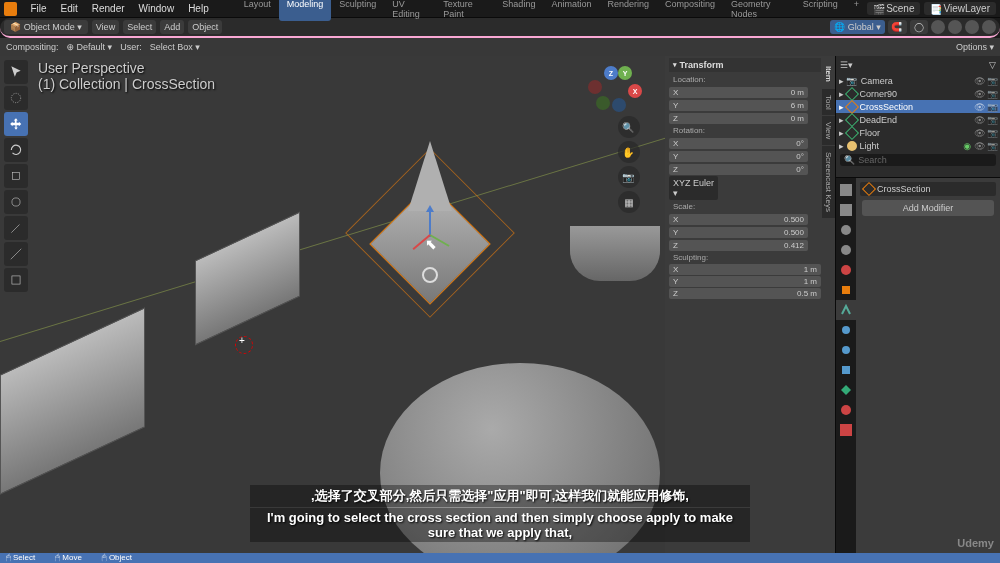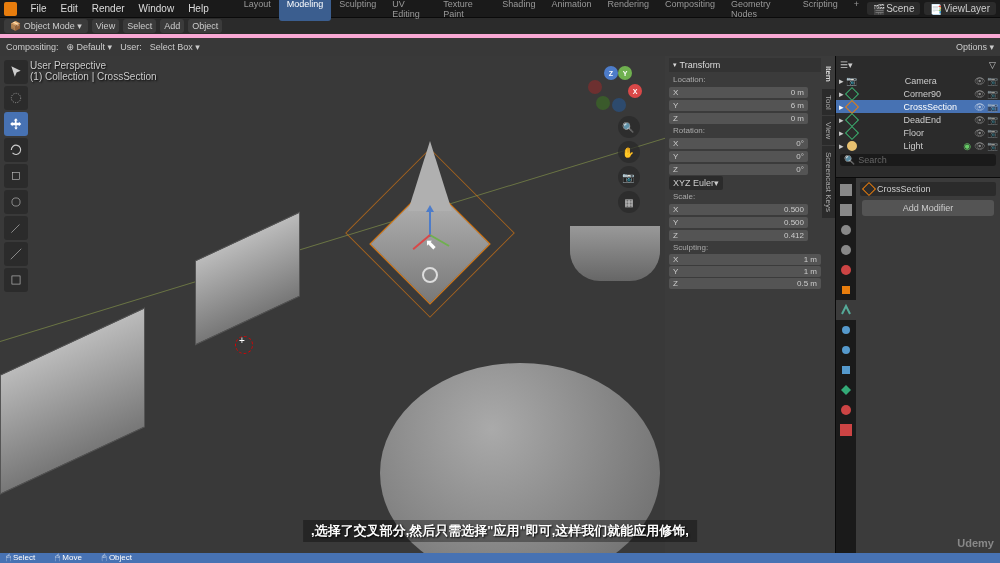--- a/index.html
+++ b/index.html
@@ -8,74 +8,74 @@
 .menubar { height: 18px; background: #1a1a1a; display: flex; align-items: center; padding: 0 4px; border-bottom: 1px solid #0a0a0a; }
 .menubar .logo { width: 14px; height: 14px; background: #e87d0d; border-radius: 2px; margin-right: 6px; }
 .menubar .menu-item { padding: 0 7px; color: #ddd; cursor: pointer; }
 .menubar .workspace-tabs { display: flex; margin-left: 20px; }
 .menubar .ws-tab { padding: 2px 8px; color: #999; cursor: pointer; font-size: 9px; }
 .menubar .ws-tab.active { background: #3b5e8f; color: #fff; border-radius: 3px; }
 .menubar .scene-right { margin-left: auto; display: flex; align-items: center; gap: 4px; }
 .menubar .scene-field { background: #2b2b2b; padding: 1px 6px; border-radius: 3px; display: flex; align-items: center; gap: 3px; }
 .mini-icon { width: 10px; height: 10px; display: inline-block; }
 
-.toolbar2 { height: 20px; background: #2b2b2b; display: flex; align-items: center; padding: 0 4px; gap: 4px; font-size: 9px; border-bottom: 4px solid #f9a8d4; }
+.toolbar2 { height: 20px; background: #2b2b2b; display: flex; align-items: center; padding: 0 4px; gap: 4px; font-size: 9px; border-bottom: 2px solid #f9a8d4; border-radius: 10px; }
 .toolbar2 .mode-sel { background: #3b3b3b; padding: 2px 6px; border-radius: 3px; }
 .toolbar2 .tbtn { background: #3b3b3b; padding: 2px 4px; border-radius: 3px; color: #ccc; }
 .toolbar2 .right { margin-left: auto; display: flex; gap: 3px; align-items: center; }
 .toolbar2 .orb { width: 14px; height: 14px; border-radius: 50%; background: #555; }
 .toolbar2 .globe { background: #3b5e8f; }
 
 .toolbar3 { height: 18px; background: #383838; display: flex; align-items: center; padding: 0 6px; gap: 8px; font-size: 9px; }
 .toolbar3 .options-r { margin-left: auto; }
 
 .main-area { position: absolute; top: 56px; left: 0; right: 0; bottom: 10px; display: flex; }
 
 .viewport { flex: 1; background: #393939; position: relative; overflow: hidden; }
 .left-toolbar { position: absolute; left: 4px; top: 4px; display: flex; flex-direction: column; gap: 2px; z-index: 5; }
 .tool-btn { width: 24px; height: 24px; background: #2b2b2b; border-radius: 3px; display: flex; align-items: center; justify-content: center; cursor: pointer; }
 .tool-btn.active { background: #4772b3; }
 .tool-btn svg { width: 14px; height: 14px; }
 
-.viewport-label { position: absolute; left: 30px; top: 4px; font-size: 10px; color: #ccc; text-shadow: 1px 1px 2px #000; }
+.viewport-label { position: absolute; left: 38px; top: 4px; font-size: 14px; color: #ccc; text-shadow: 1px 1px 2px #000; }
 
 .nav-gizmo { position: absolute; right: 195px; top: 10px; width: 48px; height: 48px; z-index: 5; }
 .nav-gizmo .dot { position: absolute; width: 14px; height: 14px; border-radius: 50%; display: flex; align-items: center; justify-content: center; font-size: 7px; font-weight: bold; }
 .gizmo-y { background: #6fb04f; color: #fff; left: 26px; top: 0; }
 .gizmo-z { background: #4d7cc9; color: #fff; left: 12px; top: 0; }
 .gizmo-x { background: #d94848; color: #fff; right: -2px; top: 18px; }
 .gizmo-nx { background: #6d3030; left: -4px; top: 14px; }
 .gizmo-ny { background: #3a5a2b; left: 4px; top: 30px; }
 .gizmo-nz { background: #2d4a6d; left: 20px; top: 32px; }
 
 .nav-side { position: absolute; right: 195px; top: 60px; display: flex; flex-direction: column; gap: 3px; z-index: 5; }
 .nav-btn { width: 22px; height: 22px; background: rgba(40,40,40,0.7); border-radius: 11px; display: flex; align-items: center; justify-content: center; cursor: pointer; }
 
 
 .n-panel { position: absolute; right: 0; top: 0; bottom: 0; width: 170px; background: #3b3b3b; font-size: 9px; z-index: 4; }
 .n-panel .tabs-side { position: absolute; right: 0; top: 4px; writing-mode: vertical-rl; display: flex; gap: 1px; }
 .n-panel .side-tab { background: #2b2b2b; padding: 6px 2px; font-size: 8px; color: #aaa; }
 .n-panel .side-tab.active { background: #3b3b3b; color: #fff; }
 .n-panel .content { padding: 2px 14px 2px 4px; }
-.n-panel .section-head { background: #333; padding: 2px 4px; color: #ddd; margin-bottom: 2px; display: flex; align-items: center; gap: 3px; }
+.n-panel .section-head { background: #333; padding: 2px 4px; color: #ddd; margin-bottom: 2px; display: flex; align-items: center; gap: 3px; font-weight: bold; }
 .n-panel .section-head::before { content: "▾"; font-size: 7px; }
 .n-panel .label { color: #aaa; padding: 1px 4px; font-size: 8px; }
 .n-panel .row { display: flex; align-items: center; gap: 1px; margin: 1px 0; }
 .n-panel .axis-field { flex: 1; background: #545454; padding: 1px 4px; border-radius: 2px; display: flex; justify-content: space-between; font-size: 8px; }
 .n-panel .lock-icon { width: 12px; height: 12px; background: #3b3b3b; border-radius: 2px; }
-.n-panel .dropdown { background: #2b2b2b; padding: 2px 4px; border-radius: 2px; display: flex; justify-content: space-between; }
+.n-panel .dropdown { background: #2b2b2b; padding: 2px 4px; border-radius: 2px; display: flex; justify-content: space-between; flex-direction: column; }
 
 
 .right-panel { width: 165px; display: flex; flex-direction: column; background: #2b2b2b; border-left: 1px solid #0a0a0a; }
 .outliner { height: 122px; border-bottom: 1px solid #0a0a0a; font-size: 9px; overflow: hidden; }
 .outliner .header { height: 18px; background: #2b2b2b; display: flex; align-items: center; padding: 0 4px; gap: 3px; }
 .outliner .tree { padding: 0; }
 .outliner .tree-row { display: flex; align-items: center; padding: 1px 3px; gap: 3px; height: 13px; }
 .outliner .tree-row.selected { background: #4772b3; color: #fff; }
-.outliner .tree-row .name { flex: 1; margin-left: 44px; }
+.outliner .tree-row .name { flex: 1; }
 .outliner .tree-row .eye, .outliner .tree-row .cam { width: 10px; height: 10px; opacity: 0.6; }
 .outliner .search-row { padding: 2px 4px; }
 .outliner .search-field { background: #1a1a1a; border-radius: 3px; padding: 1px 4px; width: 100%; display: flex; align-items: center; gap: 3px; }
 .obj-icon { width: 10px; height: 10px; transform: rotate(45deg); border: 1px solid; }
 .ico-orange { border-color: #e87d0d; }
 .ico-teal { border-color: #3cb371; }
 .ico-light { border-radius: 50%; background: #e8c170; border: none; }
 
 .properties { flex: 1; display: flex; font-size: 9px; }
 .prop-tabs { width: 20px; background: #1a1a1a; display: flex; flex-direction: column; padding-top: 2px; }
@@ -151,20 +151,29 @@
       </div>
   </div>
 </div>
 
 <div class="toolbar2">
   <div class="mode-sel">📦 <span>Object Mode</span> ▾</div>
   <div class="tbtn">View</div>
   <div class="tbtn">Select</div>
   <div class="tbtn">Add</div>
   <div class="tbtn">Object</div>
+  <div class="right">
+    <div class="tbtn globe">🌐 <span>Global</span> ▾</div>
+    <div class="tbtn">🧲</div>
+    <div class="tbtn">◯</div>
+    <div class="orb"></div>
+    <div class="orb"></div>
+    <div class="orb"></div>
+    <div class="orb"></div>
+  </div>
 </div>
 
 <div class="toolbar3">
   <span>Compositing:</span>
   <span class="tbtn">⊕ <span>Default</span> ▾</span>
   <span>User:</span>
   <span class="tbtn"><span>Select Box</span> ▾</span>
   <span class="options-r tbtn"><span>Options</span> ▾</span>
 </div>
 
@@ -496,20 +505,21 @@
             <span>CrossSection</span>
           </div>
         <div class="add-mod">Add Modifier</div>
       </div>
     </div>
   </div>
 </div>
 
 <div class="subtitle-area">
   <div class="sub">,选择了交叉部分,然后只需选择"应用"即可,这样我们就能应用修饰,</div>
+  <div class="sub">I'm going to select the cross section and then simply choose apply to make sure that we apply that,</div>
 </div>
 
 <div class="watermark">Udemy</div>
 
 <div class="bottom-bar">
   <span>🖱 <span>Select</span></span>
   <span>🖱 <span>Move</span></span>
   <span>🖱 <span>Object</span></span>
 </div>
 

